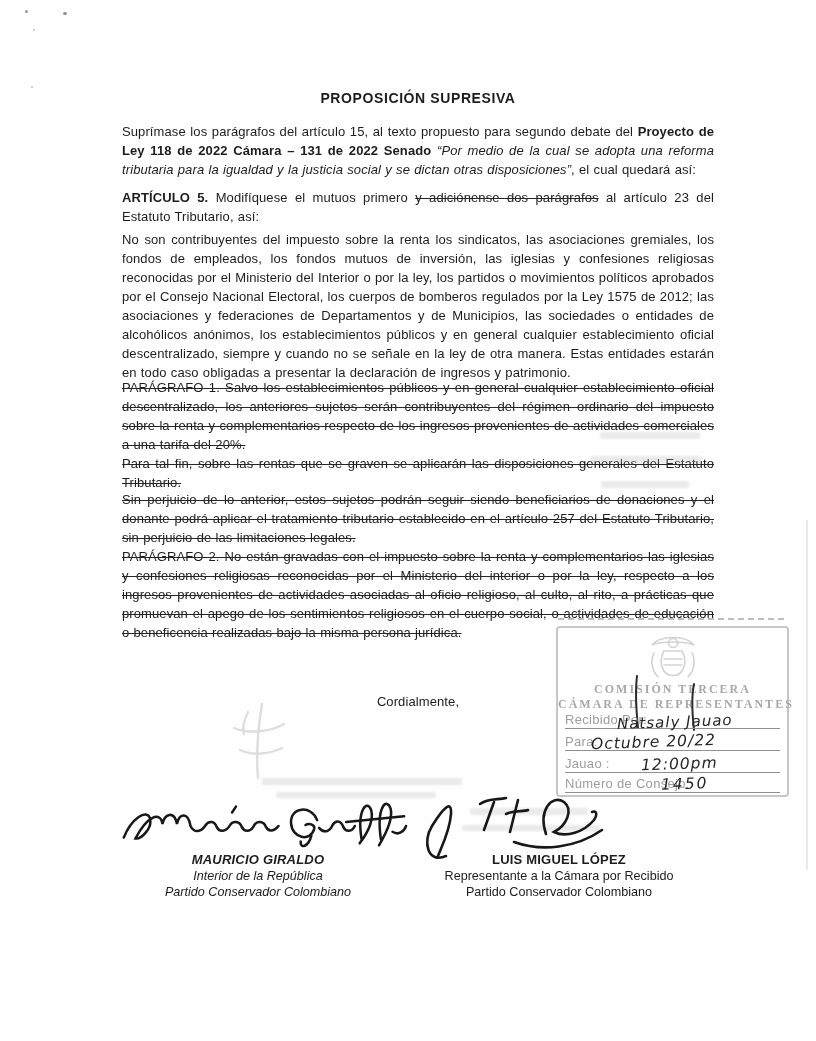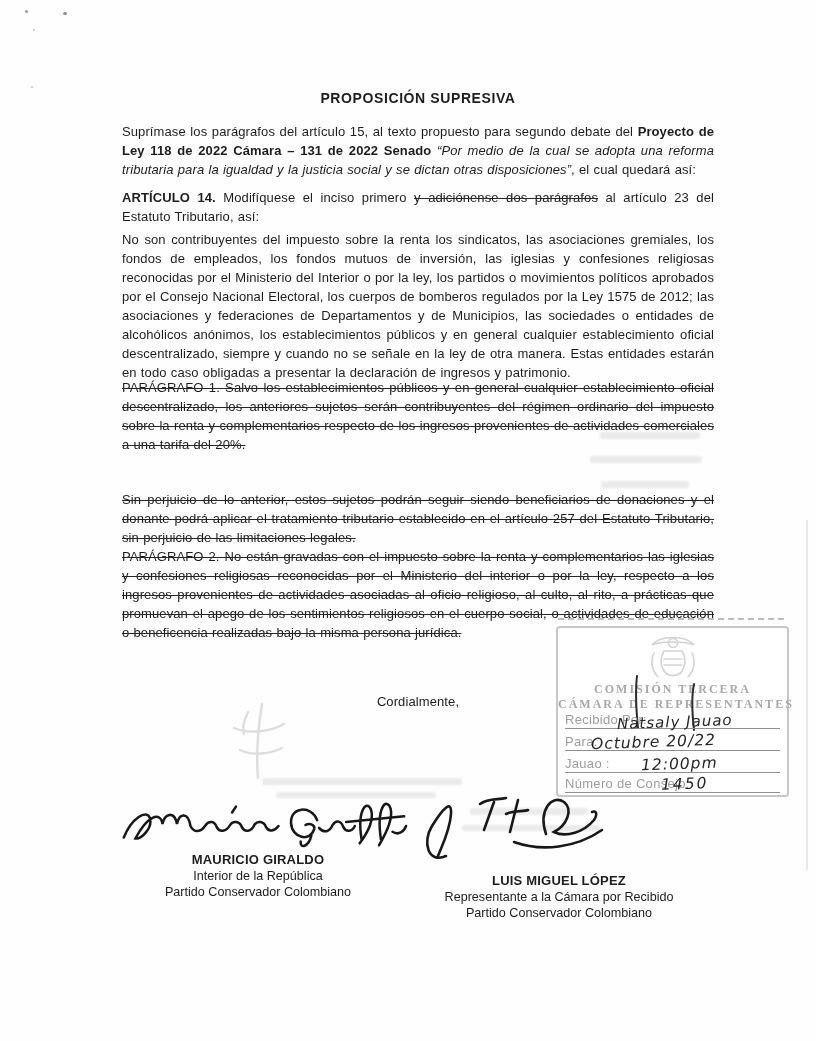--- a/index.html
+++ b/index.html
@@ -46,22 +46,22 @@
   }
   .hv1{left:52px;bottom:-3px;font-size:15px}
   .hv2{left:26px}
   .hv3{left:76px}
   .hv4{left:96px;letter-spacing:2px}
   .stamp-strokes{position:absolute;left:0;top:0;}
   
   .sig-left{position:absolute;left:118px;top:794px;}
   .sig-right{position:absolute;left:418px;top:786px;}
   .sig-block{position:absolute;text-align:center;line-height:16px;font-size:12.6px;}
-  .sb-left{left:122px;top:852px;width:272px;}
-  .sb-right{left:404px;top:852px;width:310px;margin-top:21px;}
+  .sb-left{left:122px;top:852px;width:272px;font-style:italic;}
+  .sb-right{left:404px;top:852px;width:310px;}
   .sig-name{font-weight:bold;font-size:13px;letter-spacing:.2px;}
   
   .ghost-bar{position:absolute;background:#b9b9b9;opacity:.28;filter:blur(1.2px);border-radius:2px;}
   .gb1{left:600px;top:432px;width:100px;height:7px}
   .gb2{left:590px;top:456px;width:112px;height:7px}
   .gb3{left:601px;top:481px;width:88px;height:7px}
   .gb4{left:262px;top:778px;width:200px;height:7px}
   .gb5{left:276px;top:792px;width:160px;height:6px}
   .gb6{left:470px;top:808px;width:118px;height:7px}
   .gb7{left:462px;top:825px;width:138px;height:6px}
@@ -80,23 +80,24 @@
 
   <div class="speck sp1"></div>
   <div class="speck sp2"></div>
   <div class="speck sp3"></div>
   <div class="speck sp4"></div>
   <div class="scan-line"></div>
 
   <div class="title">PROPOSICIÓN SUPRESIVA</div>
 
   <div class="block p1"><span>Suprímase los parágrafos del artículo 15, al texto propuesto para segundo debate del </span><span class="b">Proyecto de Ley 118 de 2022 Cámara – 131 de 2022 Senado </span><span class="i">“Por medio de la cual se adopta una reforma tributaria para la igualdad y la justicia social y se dictan otras disposiciones”</span><span>, el cual quedará así:</span></div>
-  <div class="block p2"><span class="b">ARTÍCULO 14.</span><span> Modifíquese el inciso primero </span><span class="s">y adiciónense dos parágrafos</span><span> al artículo 23 del Estatuto Tributario, así:</span></div>
+  <div class="block p2"><span class="b">ARTÍCULO 5.</span><span> Modifíquese el mutuos primero </span><span class="s">y adiciónense dos parágrafos</span><span> al artículo 23 del Estatuto Tributario, así:</span></div>
   <div class="block p3"><span>No son contribuyentes del impuesto sobre la renta los sindicatos, las asociaciones gremiales, los fondos de empleados, los fondos mutuos de inversión, las iglesias y confesiones religiosas reconocidas por el Ministerio del Interior o por la ley, los partidos o movimientos políticos aprobados por el Consejo Nacional Electoral, los cuerpos de bomberos regulados por la Ley 1575 de 2012; las asociaciones y federaciones de Departamentos y de Municipios, las sociedades o entidades de alcohólicos anónimos, los establecimientos públicos y en general cualquier establecimiento oficial descentralizado, siempre y cuando no se señale en la ley de otra manera. Estas entidades estarán en todo caso obligadas a presentar la declaración de ingresos y patrimonio.</span></div>
   <div class="block p4"><span class="s">PARÁGRAFO 1. Salvo los establecimientos públicos y en general cualquier establecimiento oficial descentralizado, los anteriores sujetos serán contribuyentes del régimen ordinario del impuesto sobre la renta y complementarios respecto de los ingresos provenientes de actividades comerciales a una tarifa del 20%.</span></div>
+  <div class="block p5"><span class="s">Para tal fin, sobre las rentas que se graven se aplicarán las disposiciones generales del Estatuto Tributario.</span></div>
   <div class="block p6"><span class="s">Sin perjuicio de lo anterior, estos sujetos podrán seguir siendo beneficiarios de donaciones y el donante podrá aplicar el tratamiento tributario establecido en el artículo 257 del Estatuto Tributario, sin perjuicio de las limitaciones legales.</span></div>
   <div class="block p7"><span class="s">PARÁGRAFO 2. No están gravadas con el impuesto sobre la renta y complementarios las iglesias y confesiones religiosas reconocidas por el Ministerio del interior o por la ley, respecto a los ingresos provenientes de actividades asociadas al oficio religioso, al culto, al rito, a prácticas que promuevan el apego de los sentimientos religiosos en el cuerpo social, o actividades de educación o beneficencia realizadas bajo la misma persona jurídica.</span></div>
 
   <div class="block closing">Cordialmente,</div>
 
   <div class="ghost-bar gb1"></div>
   <div class="ghost-bar gb2"></div>
   <div class="ghost-bar gb3"></div>
   <div class="ghost-bar gb4"></div>
   <div class="ghost-bar gb5"></div>

